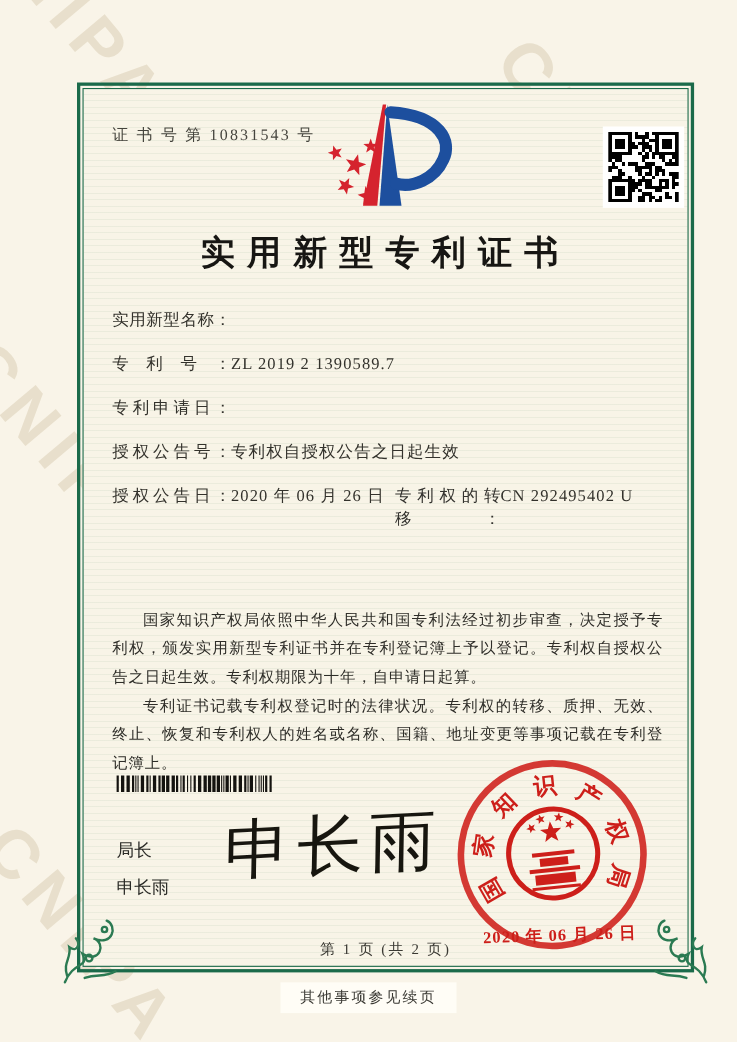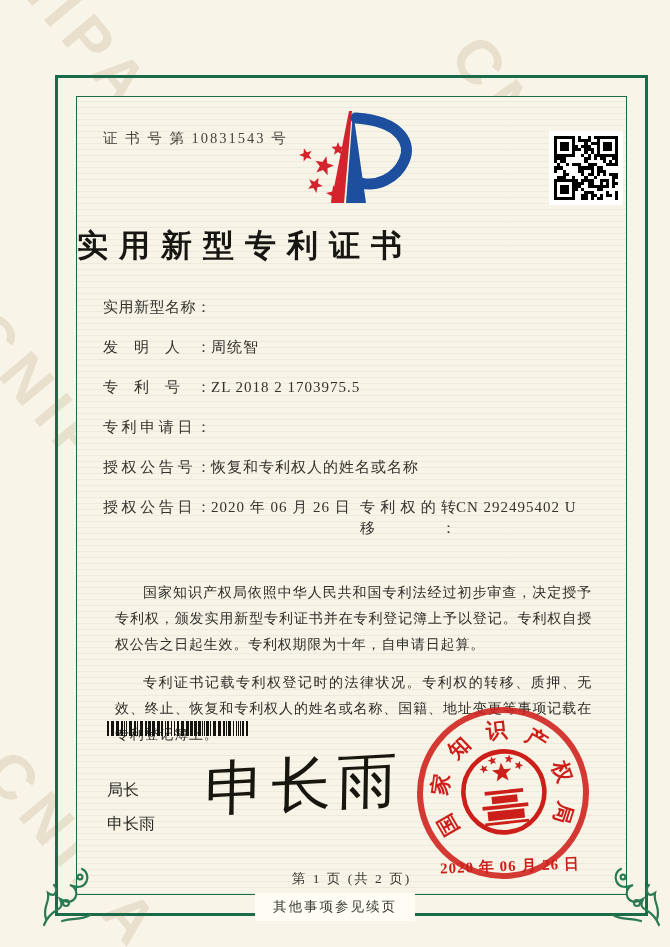--- a/index.html
+++ b/index.html
@@ -3,45 +3,45 @@
 <meta charset="utf-8">
 <style>
   html,body{margin:0;padding:0;}
   body{width:670px;height:947px;background:#f9f4e8;position:relative;overflow:hidden;
        font-family:"Liberation Serif","DejaVu Serif",serif;color:#33322e;}
   .wm{position:absolute;font-family:"Liberation Sans","DejaVu Sans",sans-serif;
       font-weight:bold;font-size:62px;letter-spacing:10px;color:rgba(205,188,158,.38);
       white-space:nowrap;pointer-events:none;z-index:0;}
   .wm.gray{color:rgba(125,120,110,.16);}
   
-  .cert{position:absolute;left:55px;top:75px;width:551px;height:799px;
-        border:3px solid #1b6a4a;padding:18px;z-index:1;}
+  .cert{position:absolute;left:70px;top:75px;width:551px;height:799px;
+        border:3px solid #1b6a4a;padding:2px;z-index:1;}
   .cert-inner{position:relative;width:100%;height:100%;box-sizing:border-box;
         border:1px solid #1b6a4a;
         background:
           repeating-linear-gradient(0deg, rgba(120,160,125,.10) 0 1px, rgba(0,0,0,0) 1px 6px),
           #f8f4e7;}
   .certnum{position:absolute;left:26px;top:32px;font-size:14.5px;letter-spacing:2px;color:#45443d;}
   .logo{position:absolute;left:50%;top:8px;transform:translateX(-50%);width:152px;height:102px;}
   .qr{position:absolute;top:34px;right:3px;width:74px;height:74px;background:#fff;
       padding:5px;box-sizing:border-box;}
-  .title{position:absolute;top:128px;left:0;right:0;font-size:31px;
+  .title{position:absolute;top:128px;left:0;right:0;text-align:center;font-size:31px;
          font-weight:bold;letter-spacing:11px;color:#171613;}
   .fields{position:absolute;top:200px;left:26px;right:18px;font-size:15px;}
   .frow{display:flex;margin-bottom:19px;line-height:21px;}
   .flabel{display:inline-block;width:108px;flex:0 0 108px;text-align:justify;
           text-align-last:justify;color:#33322c;}
   .fvalue{letter-spacing:1px;color:#33322c;}
   .fpair{display:flex;}
   .fpair.first{width:257px;flex:0 0 257px;}
   .fpair .flabel2{display:inline-block;width:96px;flex:0 0 96px;text-align:justify;
           text-align-last:justify;}
   .paras{position:absolute;top:471px;left:26px;right:22px;font-size:14px;
          line-height:26px;letter-spacing:.8px;text-align:justify;color:#2e2d28;}
-  .paras p{margin:12px;text-indent:2em;}
+  .paras p{margin:0;text-indent:2em;}
   .barcode{position:absolute;left:30px;top:624px;width:178px;height:15px;font-size:0;}
   .barcode i{display:inline-block;height:100%;background:#14130f;}
   .sig-block{position:absolute;left:30px;top:676px;font-family:Liberation Serif, serif;
          font-size:16px;line-height:34px;color:#2a2a26;}
   .sig-script{position:absolute;left:128px;top:648px;font-size:60px;color:#17160f;
          transform:rotate(-3deg) skewX(-4deg);letter-spacing:6px;white-space:nowrap;}
   .seal{position:absolute;left:340px;top:610px;width:172px;height:172px;
         border:6px solid rgba(206,31,26,.88);border-radius:50%;box-sizing:border-box;
         transform:rotate(-6deg);}
   .seal-char{position:absolute;font-size:21px;font-weight:bold;color:#cd1f1a;}
@@ -255,33 +255,29 @@
         </svg>
     </div>
 
     <div class="title">实用新型专利证书</div>
 
     <div class="fields">
       <div class="frow">
         <span class="flabel">实用新型名称：</span>
       </div>
       <div class="frow">
-        <span class="flabel">发明人：</span>
-        <span class="fvalue">周统智</span>
-      </div>
-      <div class="frow">
         <span class="flabel">专利号：</span>
-        <span class="fvalue">ZL 2018 2 1703975.5</span>
+        <span class="fvalue">ZL 2019 2 1390589.7</span>
       </div>
       <div class="frow">
         <span class="flabel">专利申请日：</span>
       </div>
       <div class="frow">
         <span class="flabel">授权公告号：</span>
-        <span class="fvalue">恢复和专利权人的姓名或名称</span>
+        <span class="fvalue">专利权自授权公告之日起生效</span>
       </div>
       <div class="frow">
         <span class="fpair first">
           <span class="flabel">授权公告日：</span>
           <span class="fvalue">2020 年 06 月 26 日</span>
         </span>
         <span class="fpair">
           <span class="flabel2">专利权的转移：</span>
           <span class="fvalue">CN 292495402 U</span>
         </span>

